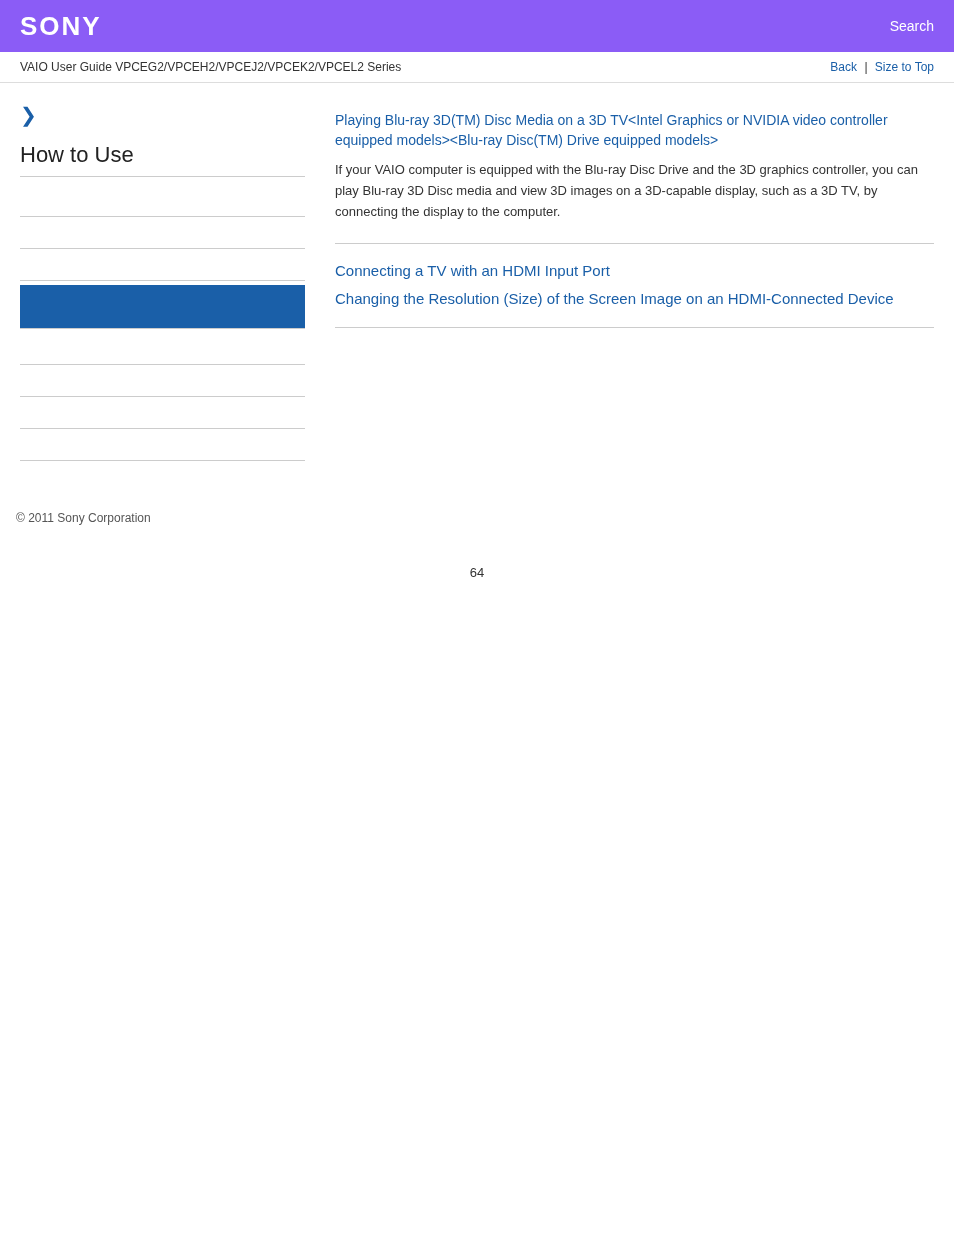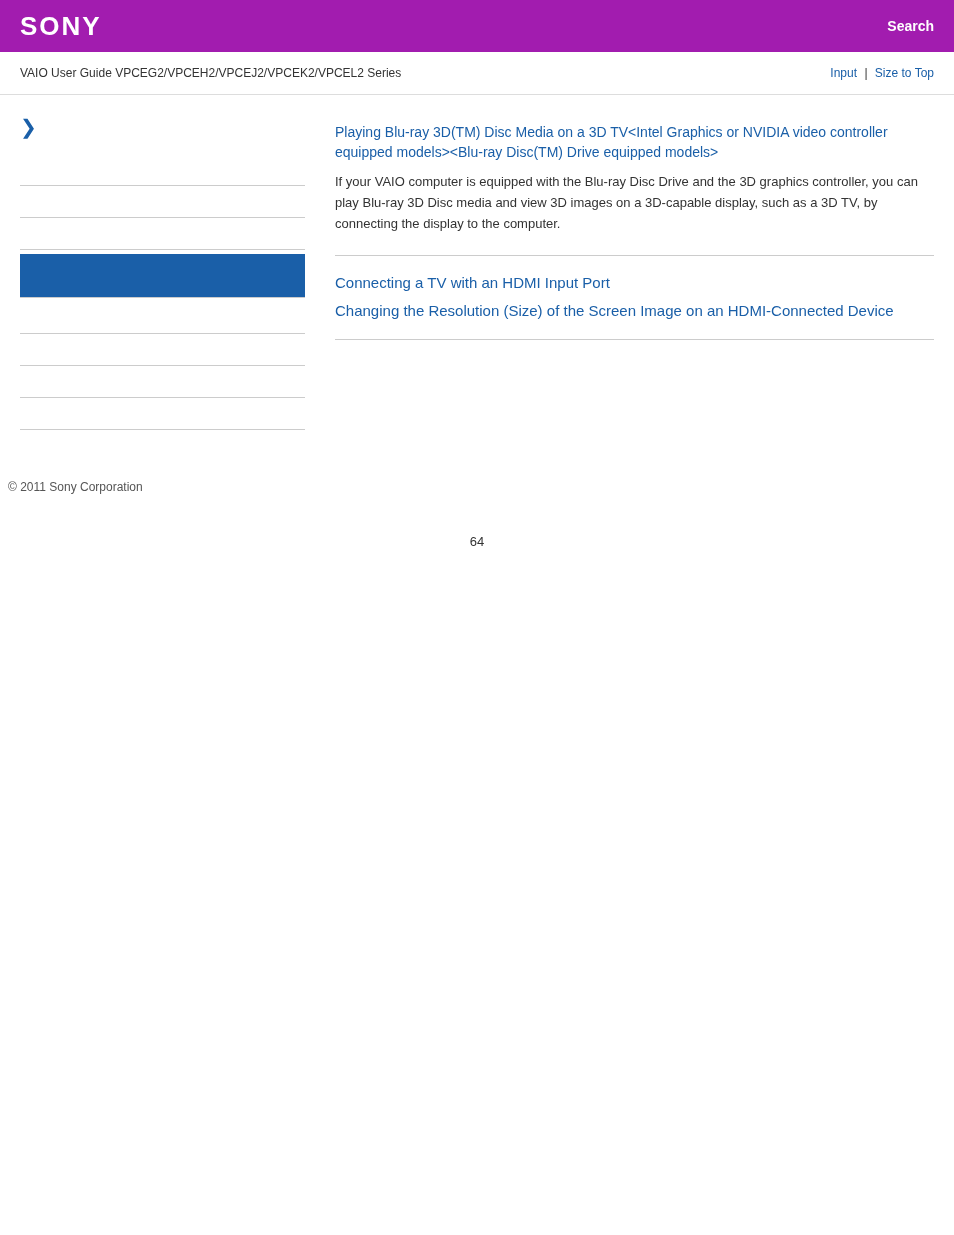--- a/index.html
+++ b/index.html
@@ -7,49 +7,48 @@
       font-family: Arial, Helvetica, sans-serif;
       font-size: 13px;
       color: #333;
       background: #fff;
       width: 954px;
       min-height: 1235px;
     }
 
     
     .header {
-      background: #a21caf;
+      background: #8b5cf6;
       height: 52px;
       display: flex;
       align-items: center;
       justify-content: space-between;
       padding: 0 20px;
     }
     .sony-logo {
       color: #fff;
       font-size: 26px;
       font-weight: bold;
       font-family: 'Arial Black', Arial, sans-serif;
       letter-spacing: 2px;
     }
     .search-btn {
       color: #fff;
       font-size: 14px;
       background: none;
       border: none;
       cursor: pointer;
-      font-weight: bold;
     }
 
     
     .breadcrumb-bar {
       display: flex;
       align-items: center;
       justify-content: space-between;
-      padding: 14px 20px;
+      padding: 8px 20px;
       border-bottom: 1px solid #ddd;
       font-size: 12px;
     }
     .breadcrumb-text {
       color: #333;
       font-size: 12px;
     }
     .breadcrumb-nav a {
       color: #1a5fa8;
       text-decoration: none;
@@ -136,21 +135,21 @@
       color: #1a5fa8;
       font-size: 15px;
       text-decoration: none;
       display: block;
       margin-bottom: 6px;
       line-height: 1.5;
     }
 
     
     .footer {
-      padding: 30px 20px 20px 8px;
+      padding: 30px 20px 20px 16px;
       font-size: 12px;
       color: #555;
     }
 
     
     .page-number {
       text-align: center;
       font-size: 13px;
       color: #333;
       padding: 20px 15px;
@@ -160,30 +159,31 @@
 <body>
 
 <header class="header">
   <span class="sony-logo">SONY</span>
   <button class="search-btn">Search</button>
 </header>
 
 <div class="breadcrumb-bar">
   <span class="breadcrumb-text">VAIO User Guide VPCEG2/VPCEH2/VPCEJ2/VPCEK2/VPCEL2 Series</span>
   <div class="breadcrumb-nav">
-    <a href="#">Input</a>
+    <a href="#">Back</a>
     <span class="separator">|</span>
     <a href="#">Size to Top</a>
   </div>
 </div>
 
 <div class="main-content">
 
   <nav class="sidebar">
     <span class="sidebar-arrow">❯</span>
+    <div class="sidebar-title">How to Use</div>
 
     <div class="sidebar-item"></div>
     <div class="sidebar-item"></div>
     <div class="sidebar-item"></div>
     <div class="sidebar-item sidebar-item-blue"></div>
     <div class="sidebar-item"></div>
     <div class="sidebar-item"></div>
     <div class="sidebar-item"></div>
     <div class="sidebar-item"></div>
   </nav>

